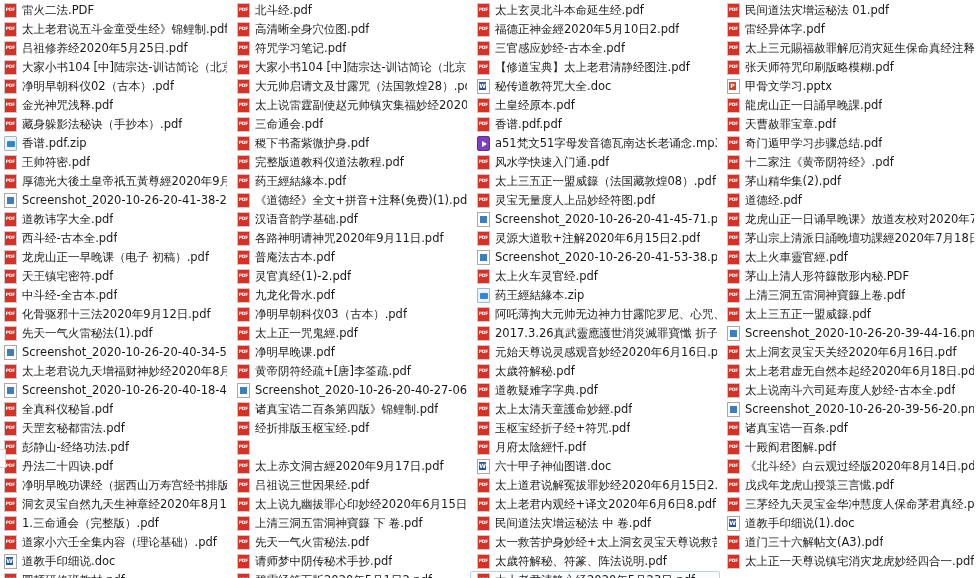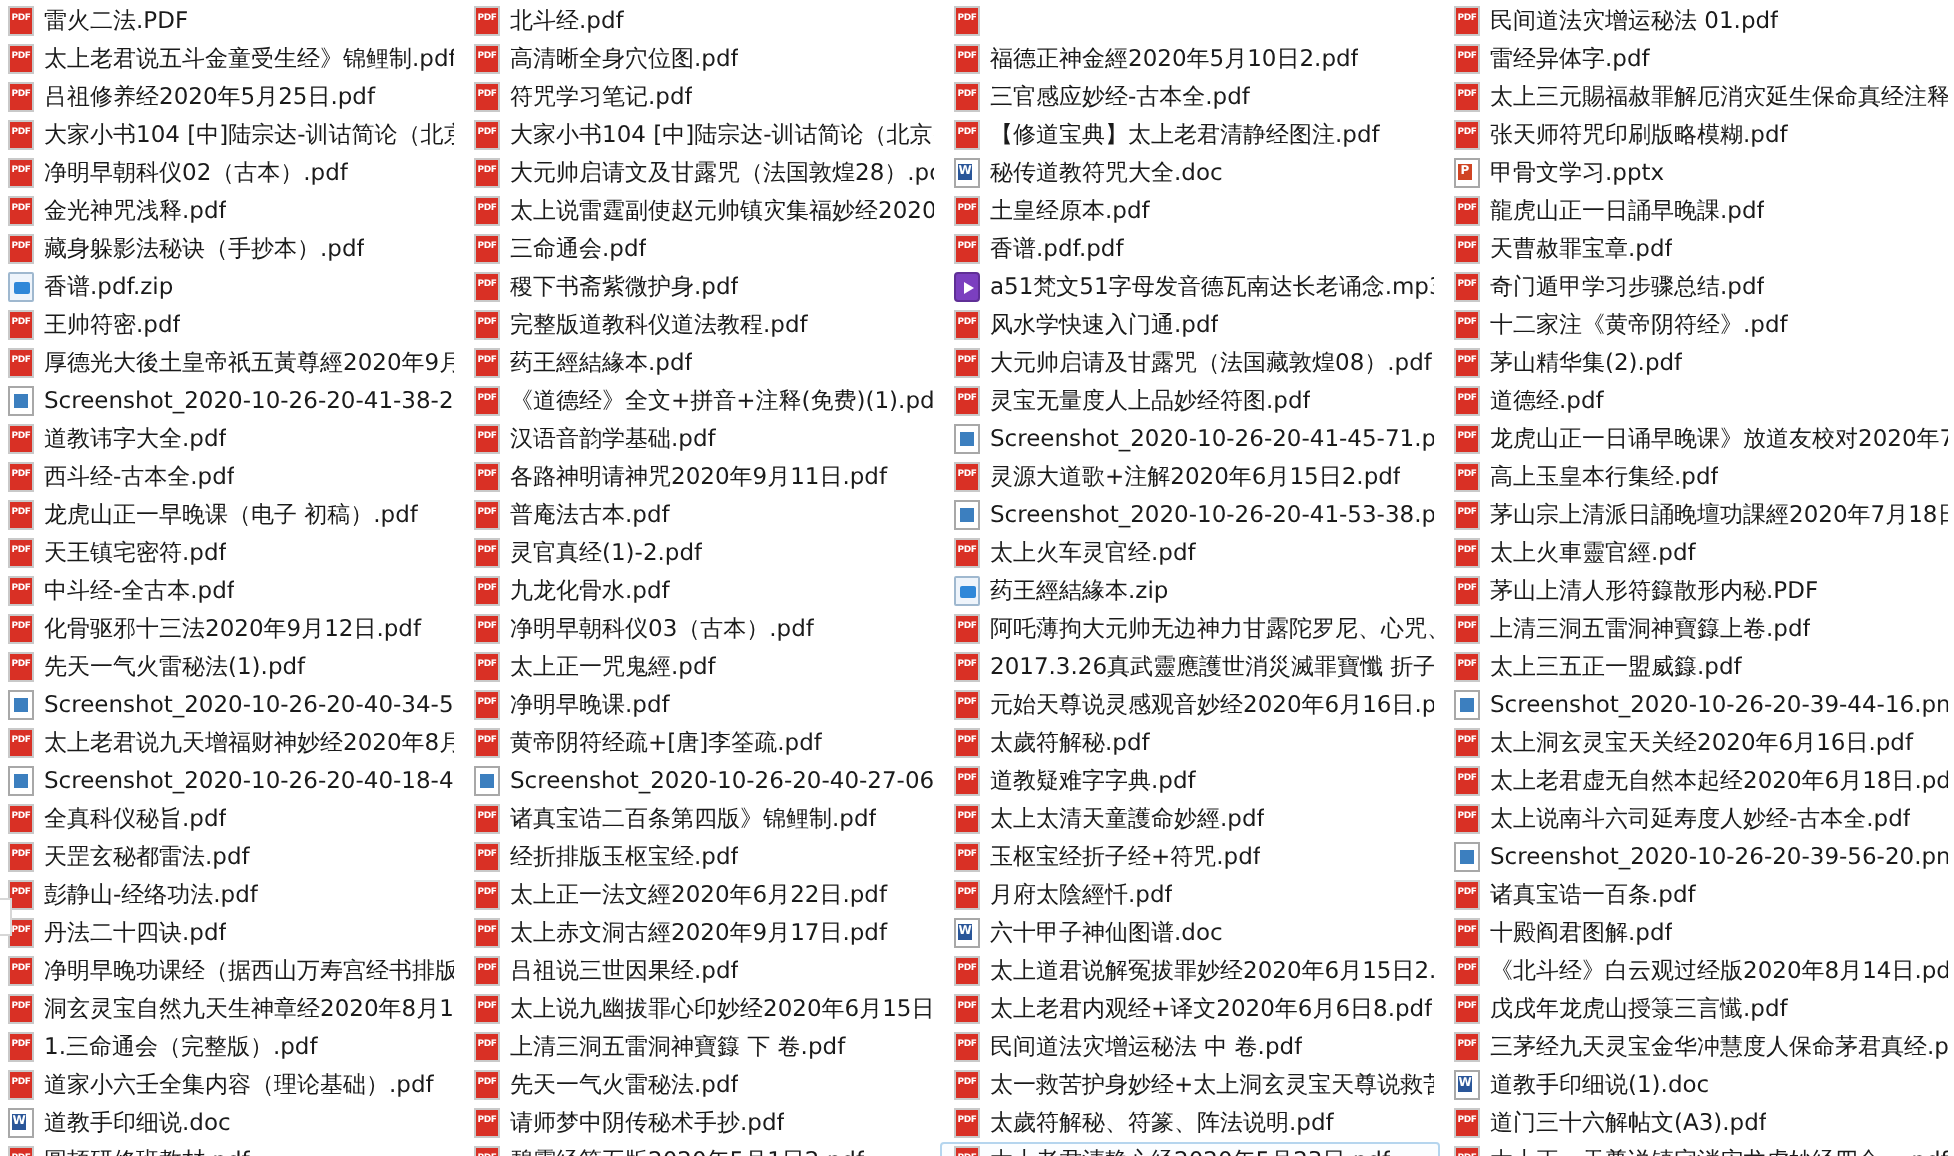--- a/index.html
+++ b/index.html
@@ -394,21 +394,20 @@
       <div class="file-item">
         <span class="icon pdf"></span>
         <span class="fname">诸真宝诰二百条第四版》锦鲤制.pdf</span>
       </div>
       <div class="file-item">
         <span class="icon pdf"></span>
         <span class="fname">经折排版玉枢宝经.pdf</span>
       </div>
       <div class="file-item">
         <span class="icon pdf"></span>
-        <span class="fname">太上正一法文經2020年6月22日.pdf</span>
       </div>
       <div class="file-item">
         <span class="icon pdf"></span>
         <span class="fname">太上赤文洞古經2020年9月17日.pdf</span>
       </div>
       <div class="file-item">
         <span class="icon pdf"></span>
         <span class="fname">吕祖说三世因果经.pdf</span>
       </div>
       <div class="file-item">
@@ -428,20 +427,21 @@
         <span class="fname">请师梦中阴传秘术手抄.pdf</span>
       </div>
       <div class="file-item">
         <span class="icon pdf"></span>
         <span class="fname">碧霞经第五版2020年5月1日2.pdf</span>
       </div>
     </div>
   <div class="col c3">
       <div class="file-item">
         <span class="icon pdf"></span>
+        <span class="fname">太上玄灵北斗本命延生经.pdf</span>
       </div>
       <div class="file-item">
         <span class="icon pdf"></span>
         <span class="fname">福德正神金經2020年5月10日2.pdf</span>
       </div>
       <div class="file-item">
         <span class="icon pdf"></span>
         <span class="fname">三官感应妙经-古本全.pdf</span>
       </div>
       <div class="file-item">
@@ -463,21 +463,21 @@
       <div class="file-item">
         <span class="icon mp3"></span>
         <span class="fname">a51梵文51字母发音德瓦南达长老诵念.mp3</span>
       </div>
       <div class="file-item">
         <span class="icon pdf"></span>
         <span class="fname">风水学快速入门通.pdf</span>
       </div>
       <div class="file-item">
         <span class="icon pdf"></span>
-        <span class="fname">大元帅启请及甘露咒（法国藏敦煌08）.pdf</span>
+        <span class="fname">太上三五正一盟威籙（法国藏敦煌08）.pdf</span>
       </div>
       <div class="file-item">
         <span class="icon pdf"></span>
         <span class="fname">灵宝无量度人上品妙经符图.pdf</span>
       </div>
       <div class="file-item">
         <span class="icon png"></span>
         <span class="fname">Screenshot_2020-10-26-20-41-45-71.png</span>
       </div>
       <div class="file-item">
@@ -598,24 +598,20 @@
         <span class="icon pdf"></span>
         <span class="fname">茅山精华集(2).pdf</span>
       </div>
       <div class="file-item">
         <span class="icon pdf"></span>
         <span class="fname">道德经.pdf</span>
       </div>
       <div class="file-item">
         <span class="icon pdf"></span>
         <span class="fname">龙虎山正一日诵早晚课》放道友校对2020年7...</span>
-      </div>
-      <div class="file-item">
-        <span class="icon pdf"></span>
-        <span class="fname">高上玉皇本行集经.pdf</span>
       </div>
       <div class="file-item">
         <span class="icon pdf"></span>
         <span class="fname">茅山宗上清派日誦晚壇功課經2020年7月18日....</span>
       </div>
       <div class="file-item">
         <span class="icon pdf"></span>
         <span class="fname">太上火車靈官經.pdf</span>
       </div>
       <div class="file-item">

